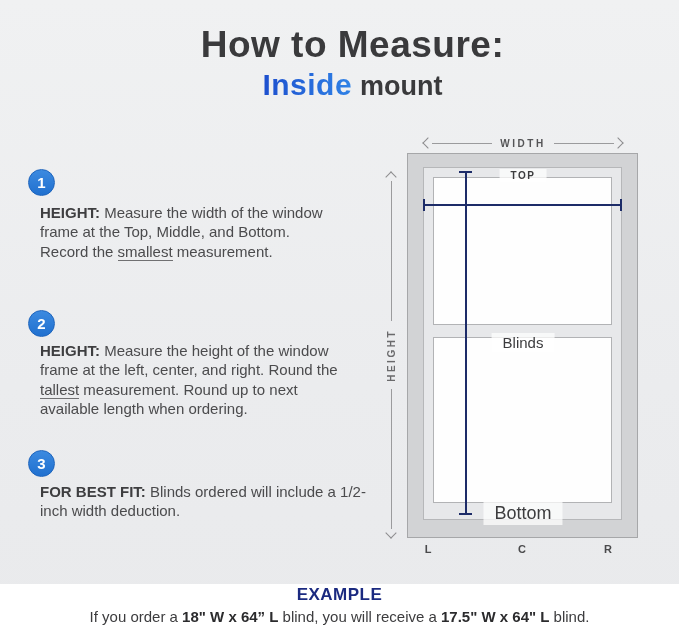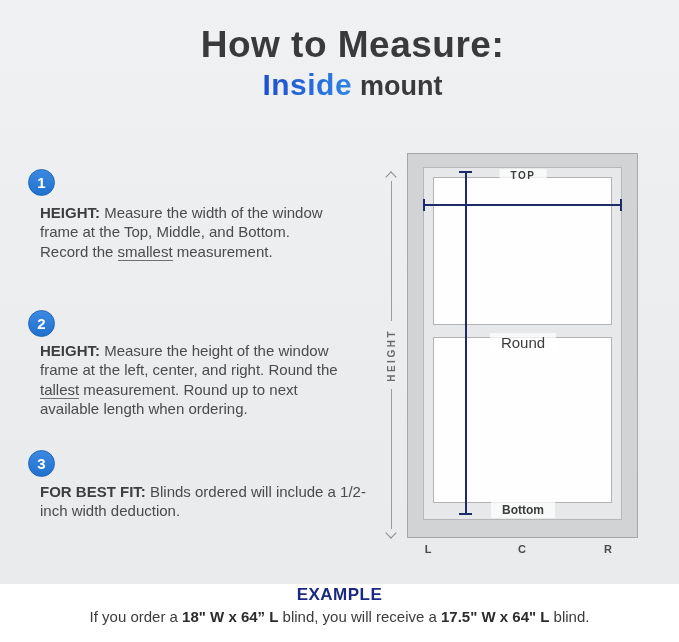--- a/index.html
+++ b/index.html
@@ -66,21 +66,21 @@
   #tick-left{ left:423px; top:199px; }
   #tick-right{ left:620px; top:199px; }
   .mline-v{ left:465px; top:172px; width:2px; height:343px; }
   #tick-top{ left:459px; top:171px; }
   #tick-bottom{ left:459px; top:513px; }
   
   .pos-label{ position:absolute; transform:translateX(-50%); background:rgba(255,255,255,.72);
     color:#3c3c3e; padding:1px 11px; white-space:nowrap; }
   #top-label{ left:523px; top:169px; font-size:10px; letter-spacing:1.5px; font-weight:600; }
   #middle-label{ left:523px; top:333px; font-size:15px; font-weight:500; }
-  #bottom-label{ left:523px; top:502px; font-size:12px; font-weight:700; }
+  #bottom-label{ left:523px; top:502px; font-size:18px; font-weight:400; }
   .lcr{ position:absolute; top:543px; transform:translateX(-50%); font-size:11px; font-weight:600; color:#4a4a4c; }
   #mark-l{ left:428px; } #mark-c{ left:522px; } #mark-r{ left:608px; }
   
   .footer{ position:absolute; left:0; top:584px; width:100%; height:58px; background:#ffffff;
     text-align:center; }
   .footer-heading{ margin-top:1px; font-size:17px; font-weight:700; color:#1b2a80; letter-spacing:.5px; }
   .footer-line{ margin-top:3px; font-size:15px; color:#3c3c3e; }
   .footer-line .b{ font-weight:700; color:#2b2b2d; }
 </style>
 </head>
@@ -97,20 +97,27 @@
 
   <div class="step-circle" id="step1-circle">1</div>
   <p class="step-text" id="step1-text"><span class="step-label">HEIGHT:</span><span> Measure the width of the window frame at the Top, Middle, and Bottom. Record the </span><span class="u">smallest</span><span> measurement.</span></p>
 
   <div class="step-circle" id="step2-circle">2</div>
   <p class="step-text" id="step2-text"><span class="step-label">HEIGHT:</span><span> Measure the height of the window frame at the left, center, and right. Round the </span><span class="u">tallest</span><span> measurement. Round up to next available length when ordering.</span></p>
 
   <div class="step-circle" id="step3-circle">3</div>
   <p class="step-text" id="step3-text"><span class="step-label">FOR BEST FIT:</span><span> Blinds ordered will include a 1/2-inch width deduction.</span><span class="u"></span><span></span></p>
 
+  <div class="h-arrow">
+    <span class="chev left"></span>
+    <span class="line"></span>
+    <span class="arrow-label">WIDTH</span>
+    <span class="line"></span>
+    <span class="chev right"></span>
+  </div>
 
   <div class="v-arrow">
     <span class="chev up"></span>
     <span class="vline"></span>
     <span class="v-label">HEIGHT</span>
     <span class="vline"></span>
     <span class="chev down"></span>
   </div>
 
   <div class="window">
@@ -121,21 +128,21 @@
   </div>
 
   <div class="mline mline-h"></div>
   <div class="mline tick-v" id="tick-left"></div>
   <div class="mline tick-v" id="tick-right"></div>
   <div class="mline mline-v"></div>
   <div class="mline tick-h" id="tick-top"></div>
   <div class="mline tick-h" id="tick-bottom"></div>
 
   <div class="pos-label" id="top-label">TOP</div>
-  <div class="pos-label" id="middle-label">Round</div>
+  <div class="pos-label" id="middle-label">Blinds</div>
   <div class="pos-label" id="bottom-label">Bottom</div>
   <div class="lcr" id="mark-l">L</div>
   <div class="lcr" id="mark-c">C</div>
   <div class="lcr" id="mark-r">R</div>
 
   <div class="footer">
     <div class="footer-heading">EXAMPLE</div>
     <div class="footer-line"><span>If you order a </span><span class="b">18" W x 64” L</span><span> blind, you will receive a </span><span class="b">17.5" W x 64" L</span><span> blind.</span></div>
   </div>
 

